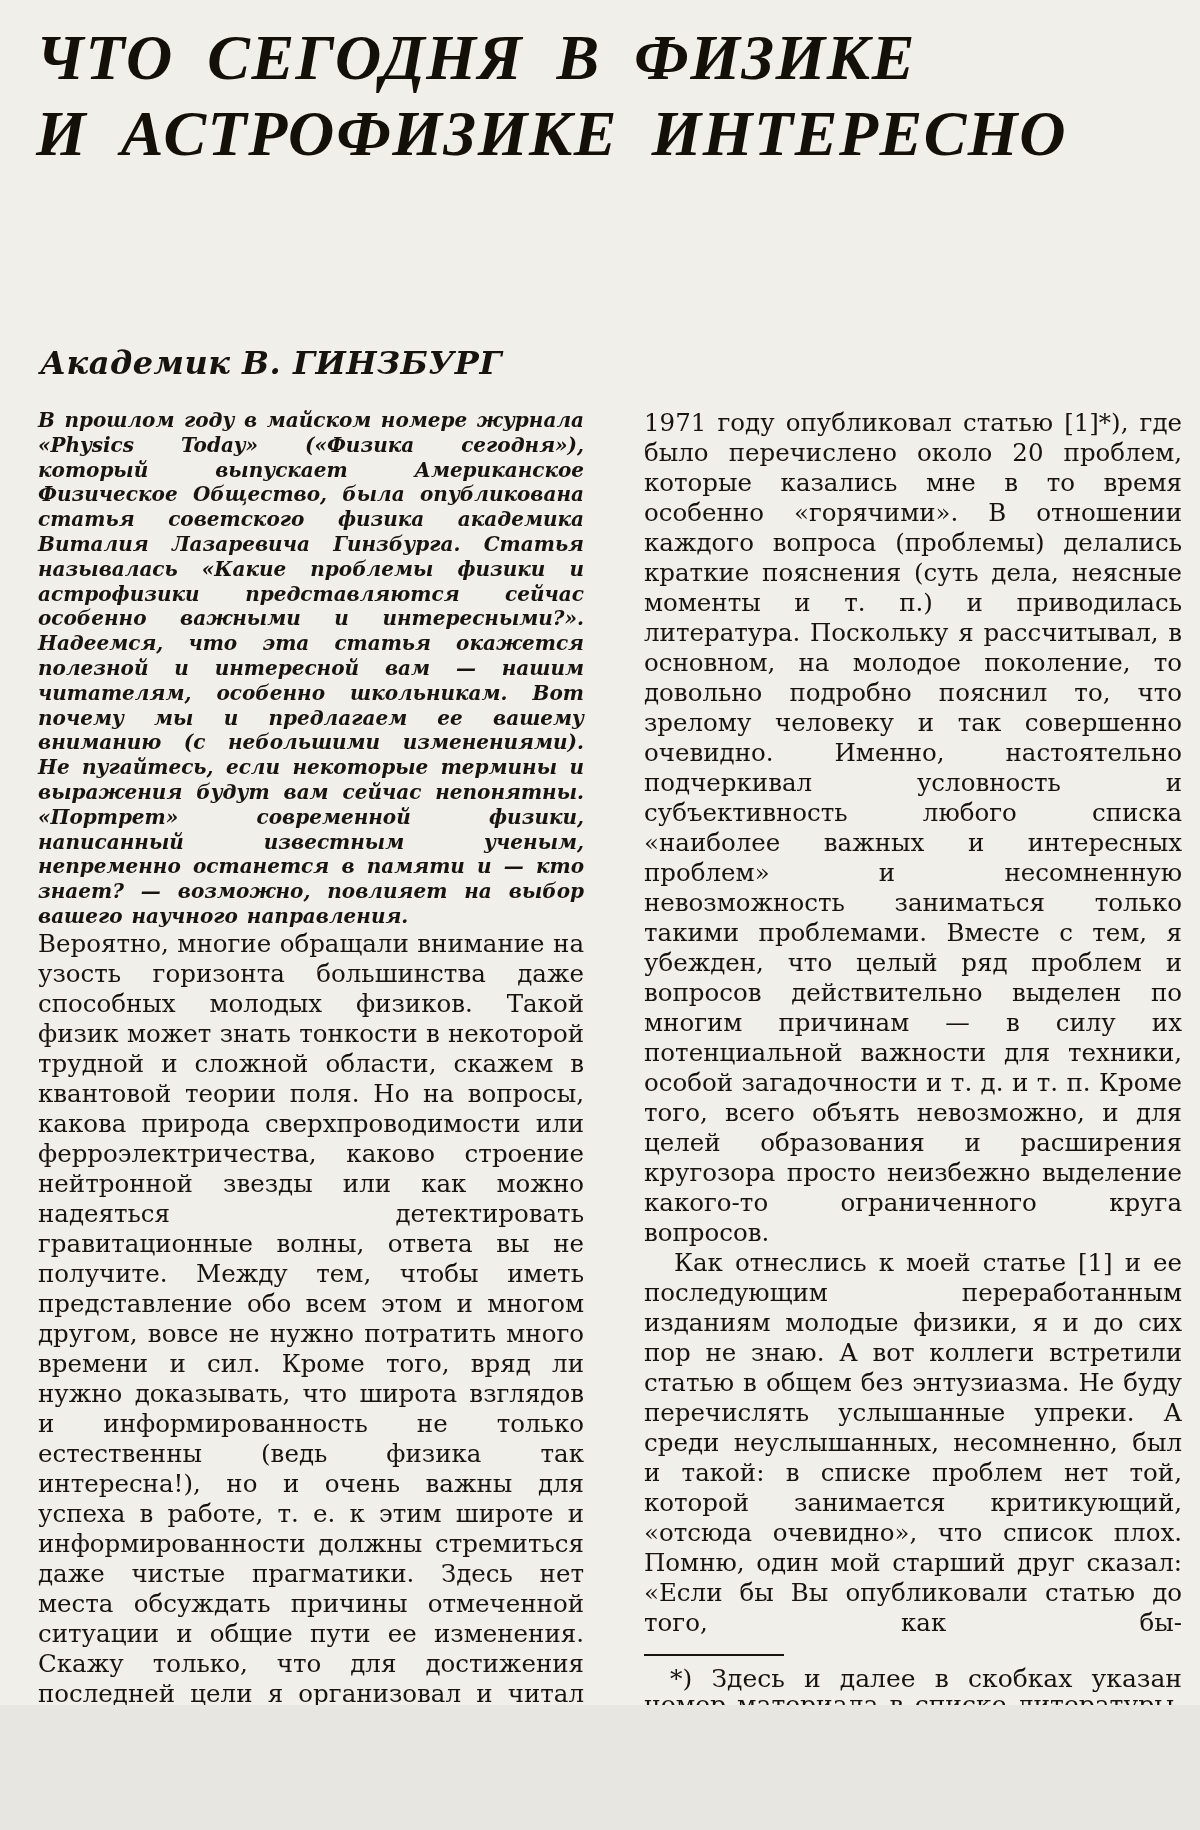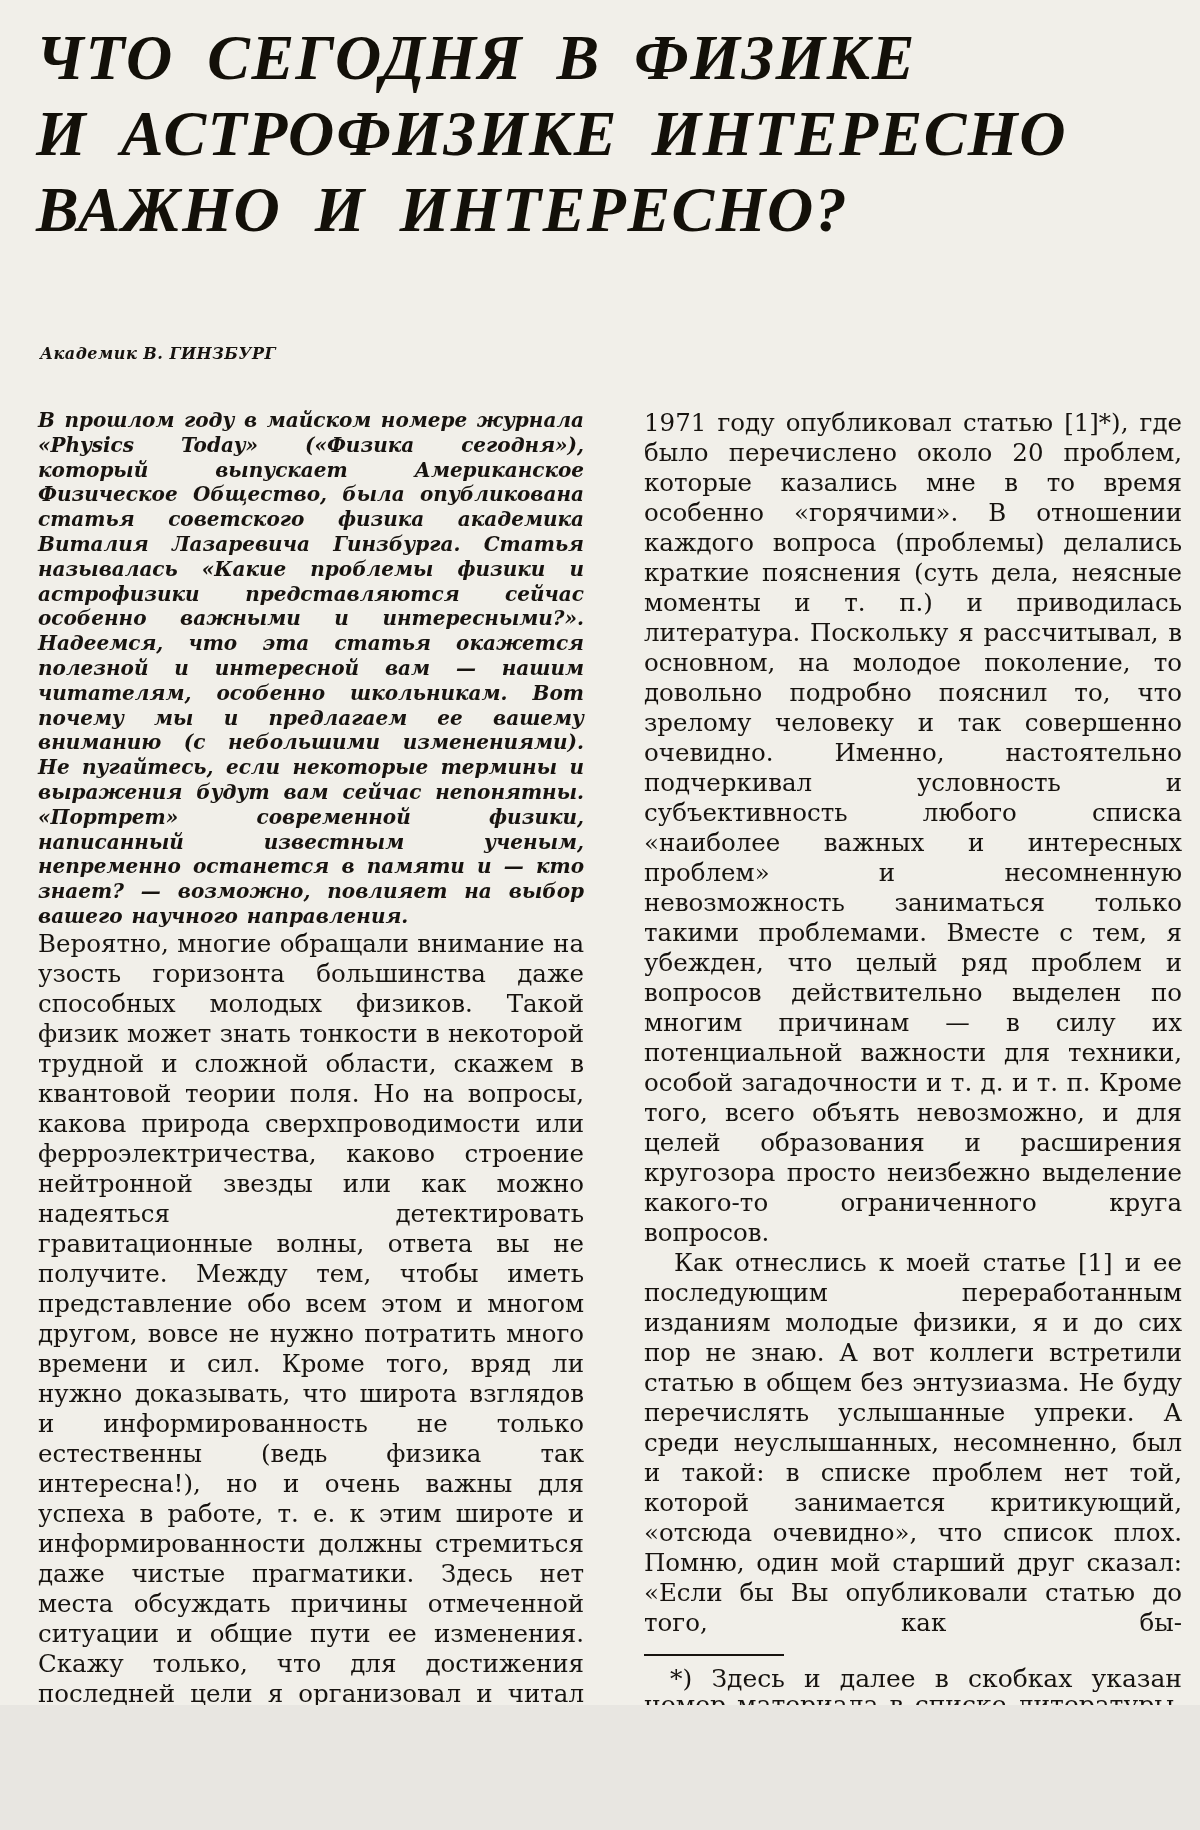--- a/index.html
+++ b/index.html
@@ -30,21 +30,21 @@
   }
   .title-line { display: block; white-space: nowrap; }
 
   .author {
     position: absolute;
     left: 40px;
     top: 344px;
     font-family: "DejaVu Serif", serif;
     font-style: italic;
     font-weight: bold;
-    font-size: 16px;
+    font-size: 32px;
     letter-spacing: 0.5px;
   }
 
   .col {
     position: absolute;
     top: 408px;
     font-family: "DejaVu Serif", serif;
     font-size: 24.5px;
     line-height: 30px;
     text-align: justify;
@@ -95,21 +95,20 @@
   }
 </style>
 </head>
 <body>
 
 <div class="page">
 
   <h1 class="title">
     <span class="title-line">ЧТО СЕГОДНЯ В ФИЗИКЕ</span>
     <span class="title-line">И АСТРОФИЗИКЕ ИНТЕРЕСНО</span>
-    <span class="title-line">ВАЖНО И ИНТЕРЕСНО?</span>
   </h1>
 
   <div class="author">Академик В. ГИНЗБУРГ</div>
 
   <div class="col col-left">
     <p class="intro">В прошлом году в майском номере журнала «Physics Today» («Физика сегодня»), который выпускает Американское Физическое Общество, была опубликована статья советского физика академика Виталия Лазаревича Гинзбурга. Статья называлась «Какие проблемы физики и астрофизики представляются сейчас особенно важными и интересными?». Надеемся, что эта статья окажется полезной и интересной вам — нашим читателям, особенно школьникам. Вот почему мы и предлагаем ее вашему вниманию (с небольшими изменениями). Не пугайтесь, если некоторые термины и выражения будут вам сейчас непонятны. «Портрет» современной физики, написанный известным ученым, непременно останется в памяти и — кто знает? — возможно, повлияет на выбор вашего научного направления.</p>
     <p class="body-text cont">Вероятно, многие обращали внимание на узость горизонта большинства даже способных молодых физиков. Такой физик может знать тонкости в некоторой трудной и сложной области, скажем в квантовой теории поля. Но на вопросы, какова природа сверхпроводимости или ферроэлектричества, каково строение нейтронной звезды или как можно надеяться детектировать гравитационные волны, ответа вы не получите. Между тем, чтобы иметь представление обо всем этом и многом другом, вовсе не нужно потратить много времени и сил. Кроме того, вряд ли нужно доказывать, что широта взглядов и информированность не только естественны (ведь физика так интересна!), но и очень важны для успеха в работе, т. е. к этим широте и информированности должны стремиться даже чистые прагматики. Здесь нет места обсуждать причины отмеченной ситуации и общие пути ее изменения. Скажу только, что для достижения последней цели я организовал и читал специальные дополнительные лекции для студентов, а в</p>
   </div>
 
   <div class="col col-right">

